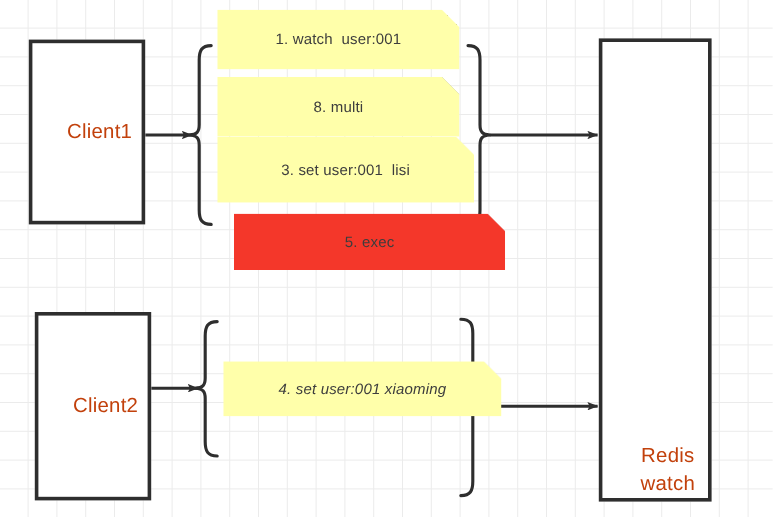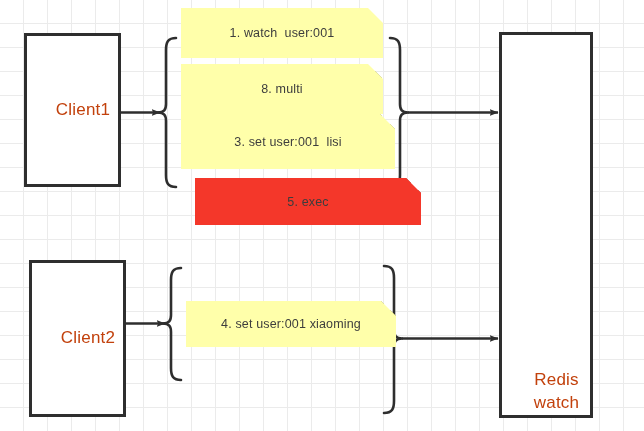--- a/index.html
+++ b/index.html
@@ -80,21 +80,21 @@
   }
   .sticky.red .fold {
     background: linear-gradient(to bottom left, #c2190c 50%, transparent 50%);
   }
   .sticky .note-text { position: relative; z-index: 2; }
 
   #note-1 { left: 181px; top: 8px;   width: 202px; height: 50px; }
   #note-2 { left: 181px; top: 64px;  width: 202px; height: 50px; }
   #note-3 { left: 181px; top: 114px; width: 214px; height: 55px; }
   #note-5 { left: 195px; top: 178px; width: 226px; height: 47px; }
-  #note-4 { left: 186px; top: 301px; width: 210px; height: 46px; }
+  #note-4 { left: 186px; top: 301px; width: 232px; height: 46px; font-style: italic; }
 </style>
 </head>
 <body>
 
 <div id="canvas">
 
   <svg id="vector-layer" viewBox="0 0 644 431" width="644" height="431" xmlns="http://www.w3.org/2000/svg">
     <defs>
       <marker id="arrowhead" markerWidth="9" markerHeight="7" refX="8.5" refY="3.5" orient="auto" markerUnits="userSpaceOnUse">
         <path d="M0,0 L9,3.5 L0,7 L1.8,3.5 Z" fill="#2e2e2e"></path>

